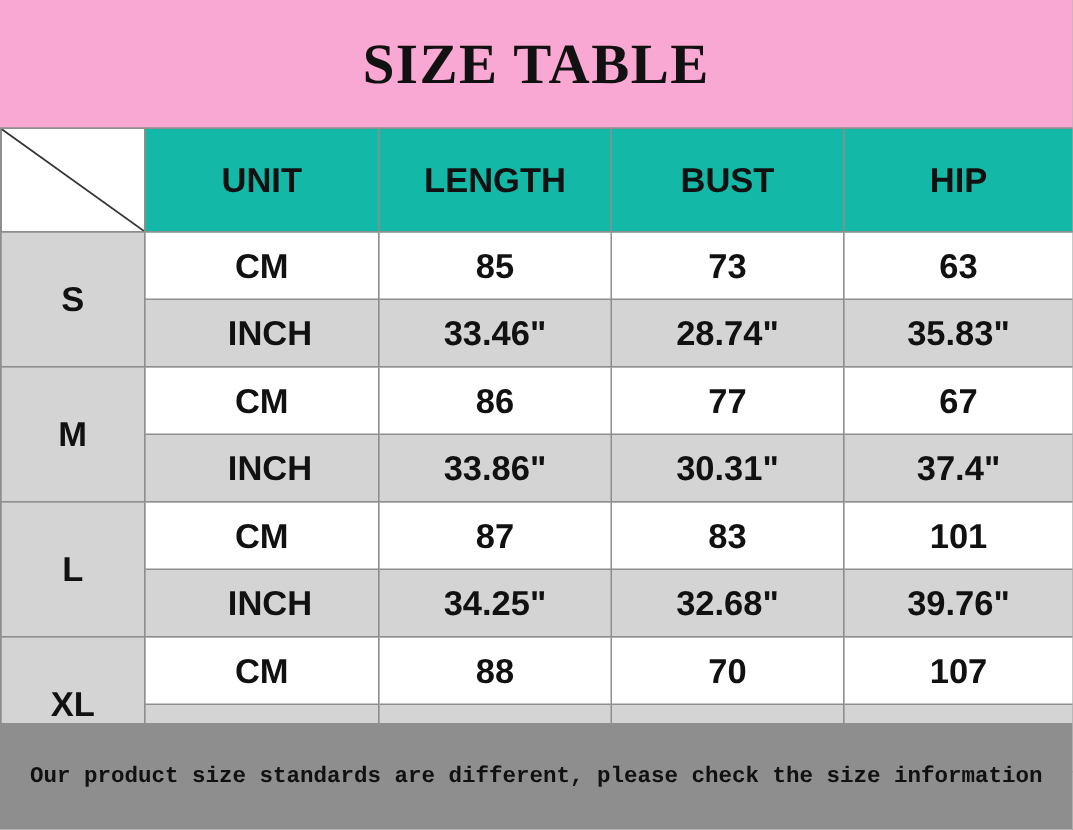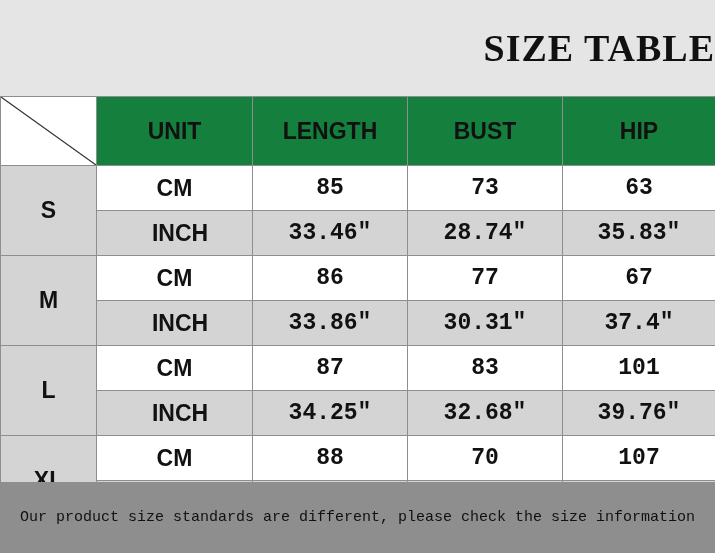--- a/index.html
+++ b/index.html
@@ -14,25 +14,25 @@
     overflow: hidden;
   }
   .page {
     position: relative;
     width: 715px;
     height: 553px;
     background: #8e8e8e;
     box-sizing: border-box;
   }
   .title-bar {
-    height: 96px;
-    background: #e5e5e5;
+    height: 85px;
+    background: #f9a8d4;
     display: flex;
     align-items: center;
-    justify-content: flex-end;
+    justify-content: center;
   }
   .title {
     font-size: 38px;
     font-weight: bold;
     color: #111111;
     letter-spacing: 1px;
     font-family: "Liberation Serif", serif;
   }
   table.size-table {
     border-collapse: collapse;
@@ -43,21 +43,21 @@
     border: 1px solid #8e8e8e;
     text-align: center;
     vertical-align: middle;
     font-size: 23px;
     font-weight: bold;
     color: #111111;
     padding: 0;
     height: 44px;
   }
   .head-cell {
-    background: #15803d;
+    background: #14b8a6;
     height: 68px !important;
     font-size: 24px;
   }
   .corner-cell {
     background: #ffffff;
     position: relative;
     padding: 0 !important;
     height: 68px !important;
   }
   .corner-cell .diag {
@@ -69,21 +69,20 @@
   }
   .size-cell {
     background: #d4d4d4;
     font-size: 25px;
   }
   .unit-cell {
     background: #d4d4d4;
   }
   .val-cell {
     background: #ffffff;
-    font-family: Liberation Mono, monospace;
   }
   .row-cm td.val-cell, .row-cm td.unit-cell {
     background-color: #ffffff;
     margin-left: 13px;
   }
   .row-cm td.unit-cell { background: #ffffff; }
   .row-inch td.unit-cell { background: #d4d4d4; padding-left: 11px; }
   .row-inch td.val-cell { background: #d4d4d4; }
   .footer {
     position: absolute;
@@ -98,20 +97,21 @@
     justify-content: center;
     box-sizing: border-box;
   }
   .footer-line {
     font-family: "Liberation Mono", monospace;
     font-size: 15px;
     color: #111111;
     line-height: 22px;
     text-align: right;
     white-space: nowrap;
+    font-weight: bold;
   }
   .col-size { width: 96px; }
   .col-unit { width: 156px; }
   .col-len { width: 155px; }
   .col-bust { width: 155px; }
   .col-hip { width: 153px; }
 </style>
 </head>
 <body>
 

